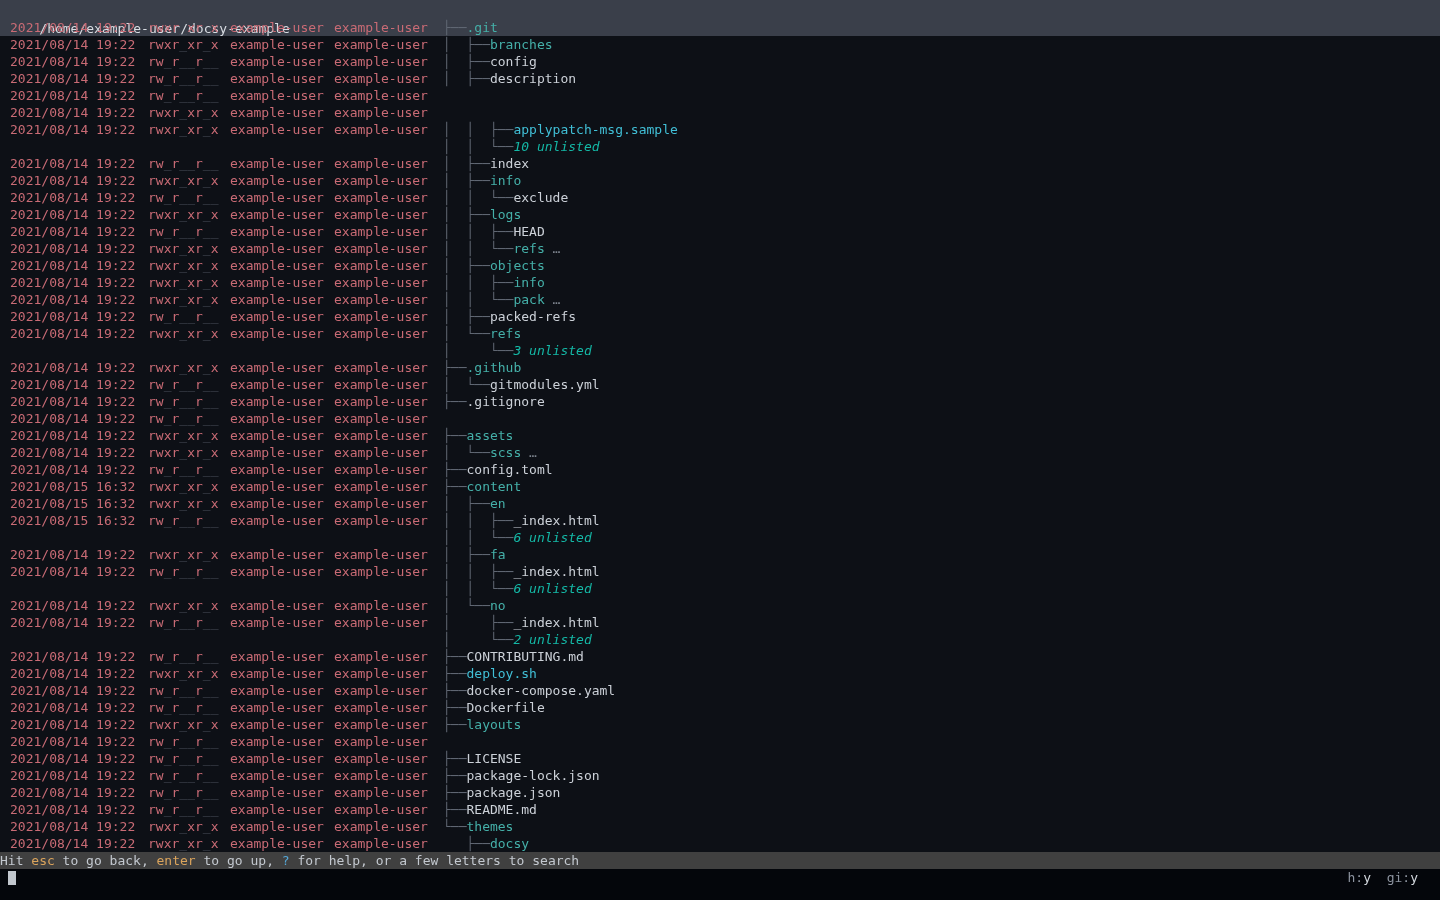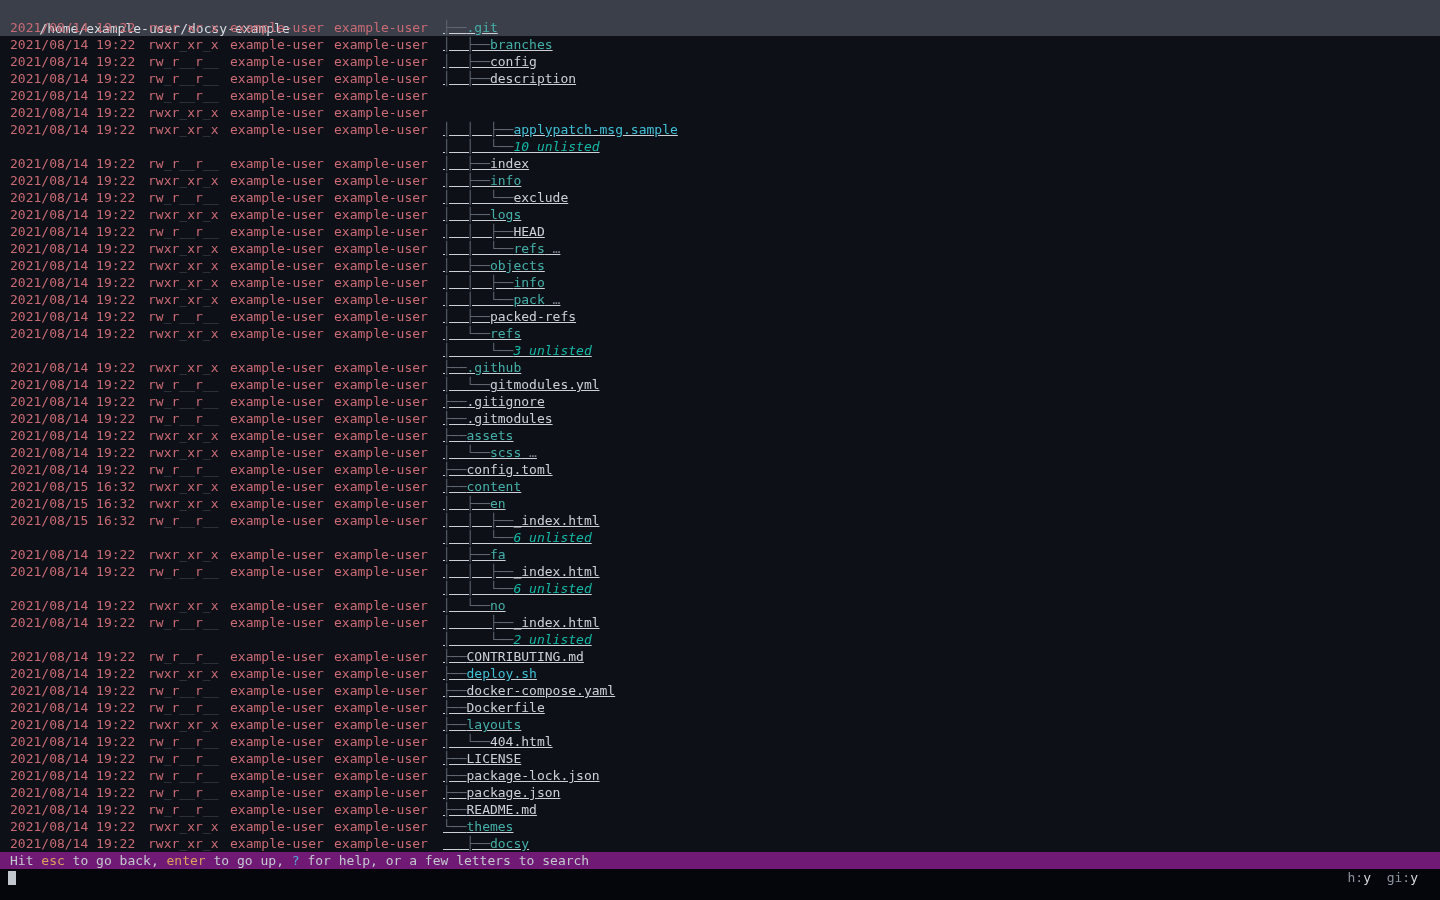--- a/index.html
+++ b/index.html
@@ -12,33 +12,33 @@
     background:#3a3f4a; color:#d9dde3; line-height:19px;
     padding-left:8px; white-space:pre;
   }
 
   .rows { position:absolute; top:19px; left:0; right:0; }
   .row { height:17px; line-height:17px; white-space:pre; display:flex; }
   .c-date  { flex:none; width:148px; padding-left:10px; color:#c96b75; overflow:hidden; }
   .c-perms { flex:none; width:82px;  overflow:hidden; }
   .c-owner { flex:none; width:104px; color:#c96b75; overflow:hidden; }
   .c-group { flex:none; width:109px; color:#c96b75; overflow:hidden; }
-  .c-tree  { flex:1; white-space:pre; overflow:hidden;text-decoration:underline; }
+  .c-tree  { flex:1; white-space:pre; overflow:hidden; }
   .perm-chr { color:#c96b75; }
   .perm-dim { color:#4b515c; }
   .prefix { color:#5f6672; }
   .t-dir  { color:#45b0a9; }
   .t-exe  { color:#41bfd6; }
   .t-file { color:#ccd1d8; }
   .t-unlisted { color:#14b8a6; font-style:italic; }
   .suffix { color:#7d848e; }
 
   .statusbar {
     position:absolute; top:852px; left:0; right:0; height:17px; line-height:17px;
-    background:#701a75; padding-left:10px; white-space:pre;
+    background:#404040; white-space:pre;
   }
   .seg-text { color:#c3c8cf; }
   .seg-key  { color:#dba45c; }
   .seg-key2 { color:#55a8d8; }
 
   .inputbar {
     position:absolute; top:869px; left:0; right:0; bottom:0;
     background:#04060b;
   }
   .cursor { position:absolute; top:2px; left:8px; width:8px; height:14px; background:#c2c7ce; }
@@ -213,21 +213,20 @@
     <span class="c-perms"><span class="perm-chr">r</span><span class="perm-chr">w</span><span class="perm-dim">_</span><span class="perm-chr">r</span><span class="perm-dim">_</span><span class="perm-dim">_</span><span class="perm-chr">r</span><span class="perm-dim">_</span><span class="perm-dim">_</span></span>
     <span class="c-owner">example-user</span>
     <span class="c-group">example-user</span>
     <span class="c-tree"><span class="prefix">├──</span><span class="t-file">.gitignore</span><span class="suffix"></span></span>
   </div>
       <div class="row">
     <span class="c-date">2021/08/14 19:22</span>
     <span class="c-perms"><span class="perm-chr">r</span><span class="perm-chr">w</span><span class="perm-dim">_</span><span class="perm-chr">r</span><span class="perm-dim">_</span><span class="perm-dim">_</span><span class="perm-chr">r</span><span class="perm-dim">_</span><span class="perm-dim">_</span></span>
     <span class="c-owner">example-user</span>
     <span class="c-group">example-user</span>
-    <span class="c-tree"><span class="prefix">├──</span><span class="t-file">.gitmodules</span><span class="suffix"></span></span>
   </div>
       <div class="row">
     <span class="c-date">2021/08/14 19:22</span>
     <span class="c-perms"><span class="perm-chr">r</span><span class="perm-chr">w</span><span class="perm-chr">x</span><span class="perm-chr">r</span><span class="perm-dim">_</span><span class="perm-chr">x</span><span class="perm-chr">r</span><span class="perm-dim">_</span><span class="perm-chr">x</span></span>
     <span class="c-owner">example-user</span>
     <span class="c-group">example-user</span>
     <span class="c-tree"><span class="prefix">├──</span><span class="t-dir">assets</span><span class="suffix"></span></span>
   </div>
       <div class="row">
     <span class="c-date">2021/08/14 19:22</span>
@@ -346,21 +345,20 @@
     <span class="c-perms"><span class="perm-chr">r</span><span class="perm-chr">w</span><span class="perm-chr">x</span><span class="perm-chr">r</span><span class="perm-dim">_</span><span class="perm-chr">x</span><span class="perm-chr">r</span><span class="perm-dim">_</span><span class="perm-chr">x</span></span>
     <span class="c-owner">example-user</span>
     <span class="c-group">example-user</span>
     <span class="c-tree"><span class="prefix">├──</span><span class="t-dir">layouts</span><span class="suffix"></span></span>
   </div>
       <div class="row">
     <span class="c-date">2021/08/14 19:22</span>
     <span class="c-perms"><span class="perm-chr">r</span><span class="perm-chr">w</span><span class="perm-dim">_</span><span class="perm-chr">r</span><span class="perm-dim">_</span><span class="perm-dim">_</span><span class="perm-chr">r</span><span class="perm-dim">_</span><span class="perm-dim">_</span></span>
     <span class="c-owner">example-user</span>
     <span class="c-group">example-user</span>
-    <span class="c-tree"><span class="prefix">│  └──</span><span class="t-file">404.html</span><span class="suffix"></span></span>
   </div>
       <div class="row">
     <span class="c-date">2021/08/14 19:22</span>
     <span class="c-perms"><span class="perm-chr">r</span><span class="perm-chr">w</span><span class="perm-dim">_</span><span class="perm-chr">r</span><span class="perm-dim">_</span><span class="perm-dim">_</span><span class="perm-chr">r</span><span class="perm-dim">_</span><span class="perm-dim">_</span></span>
     <span class="c-owner">example-user</span>
     <span class="c-group">example-user</span>
     <span class="c-tree"><span class="prefix">├──</span><span class="t-file">LICENSE</span><span class="suffix"></span></span>
   </div>
       <div class="row">
     <span class="c-date">2021/08/14 19:22</span>

